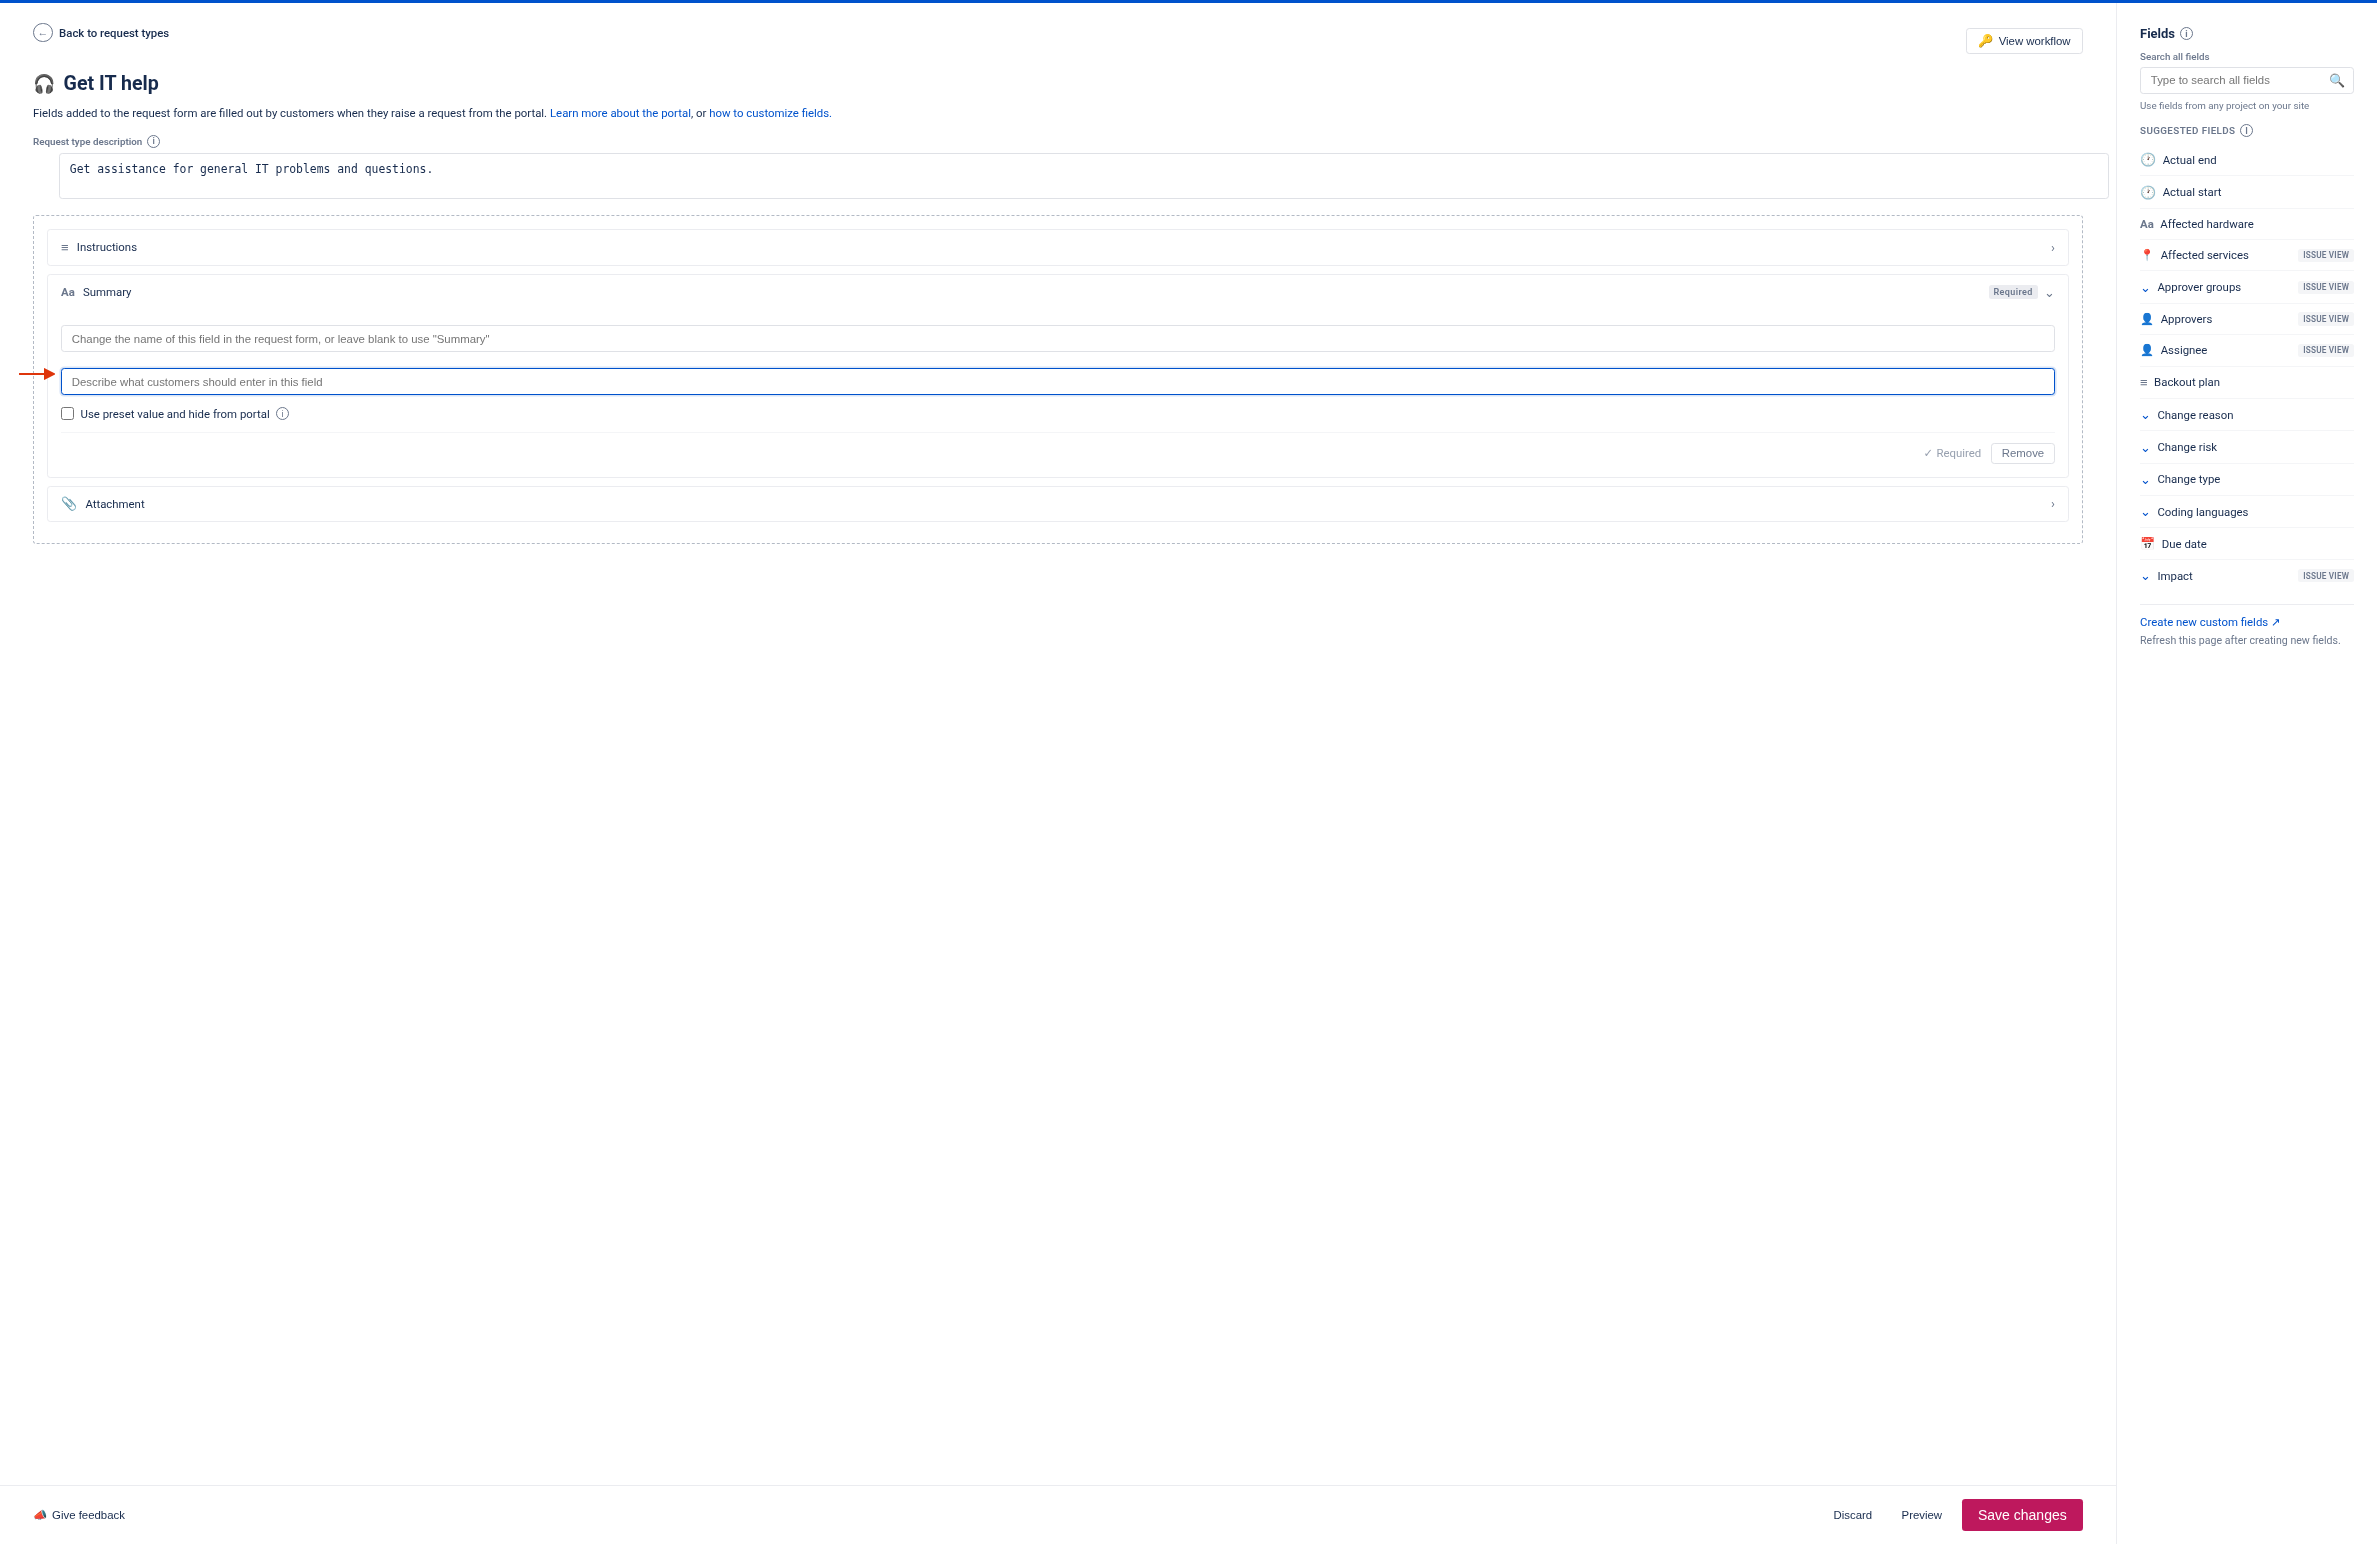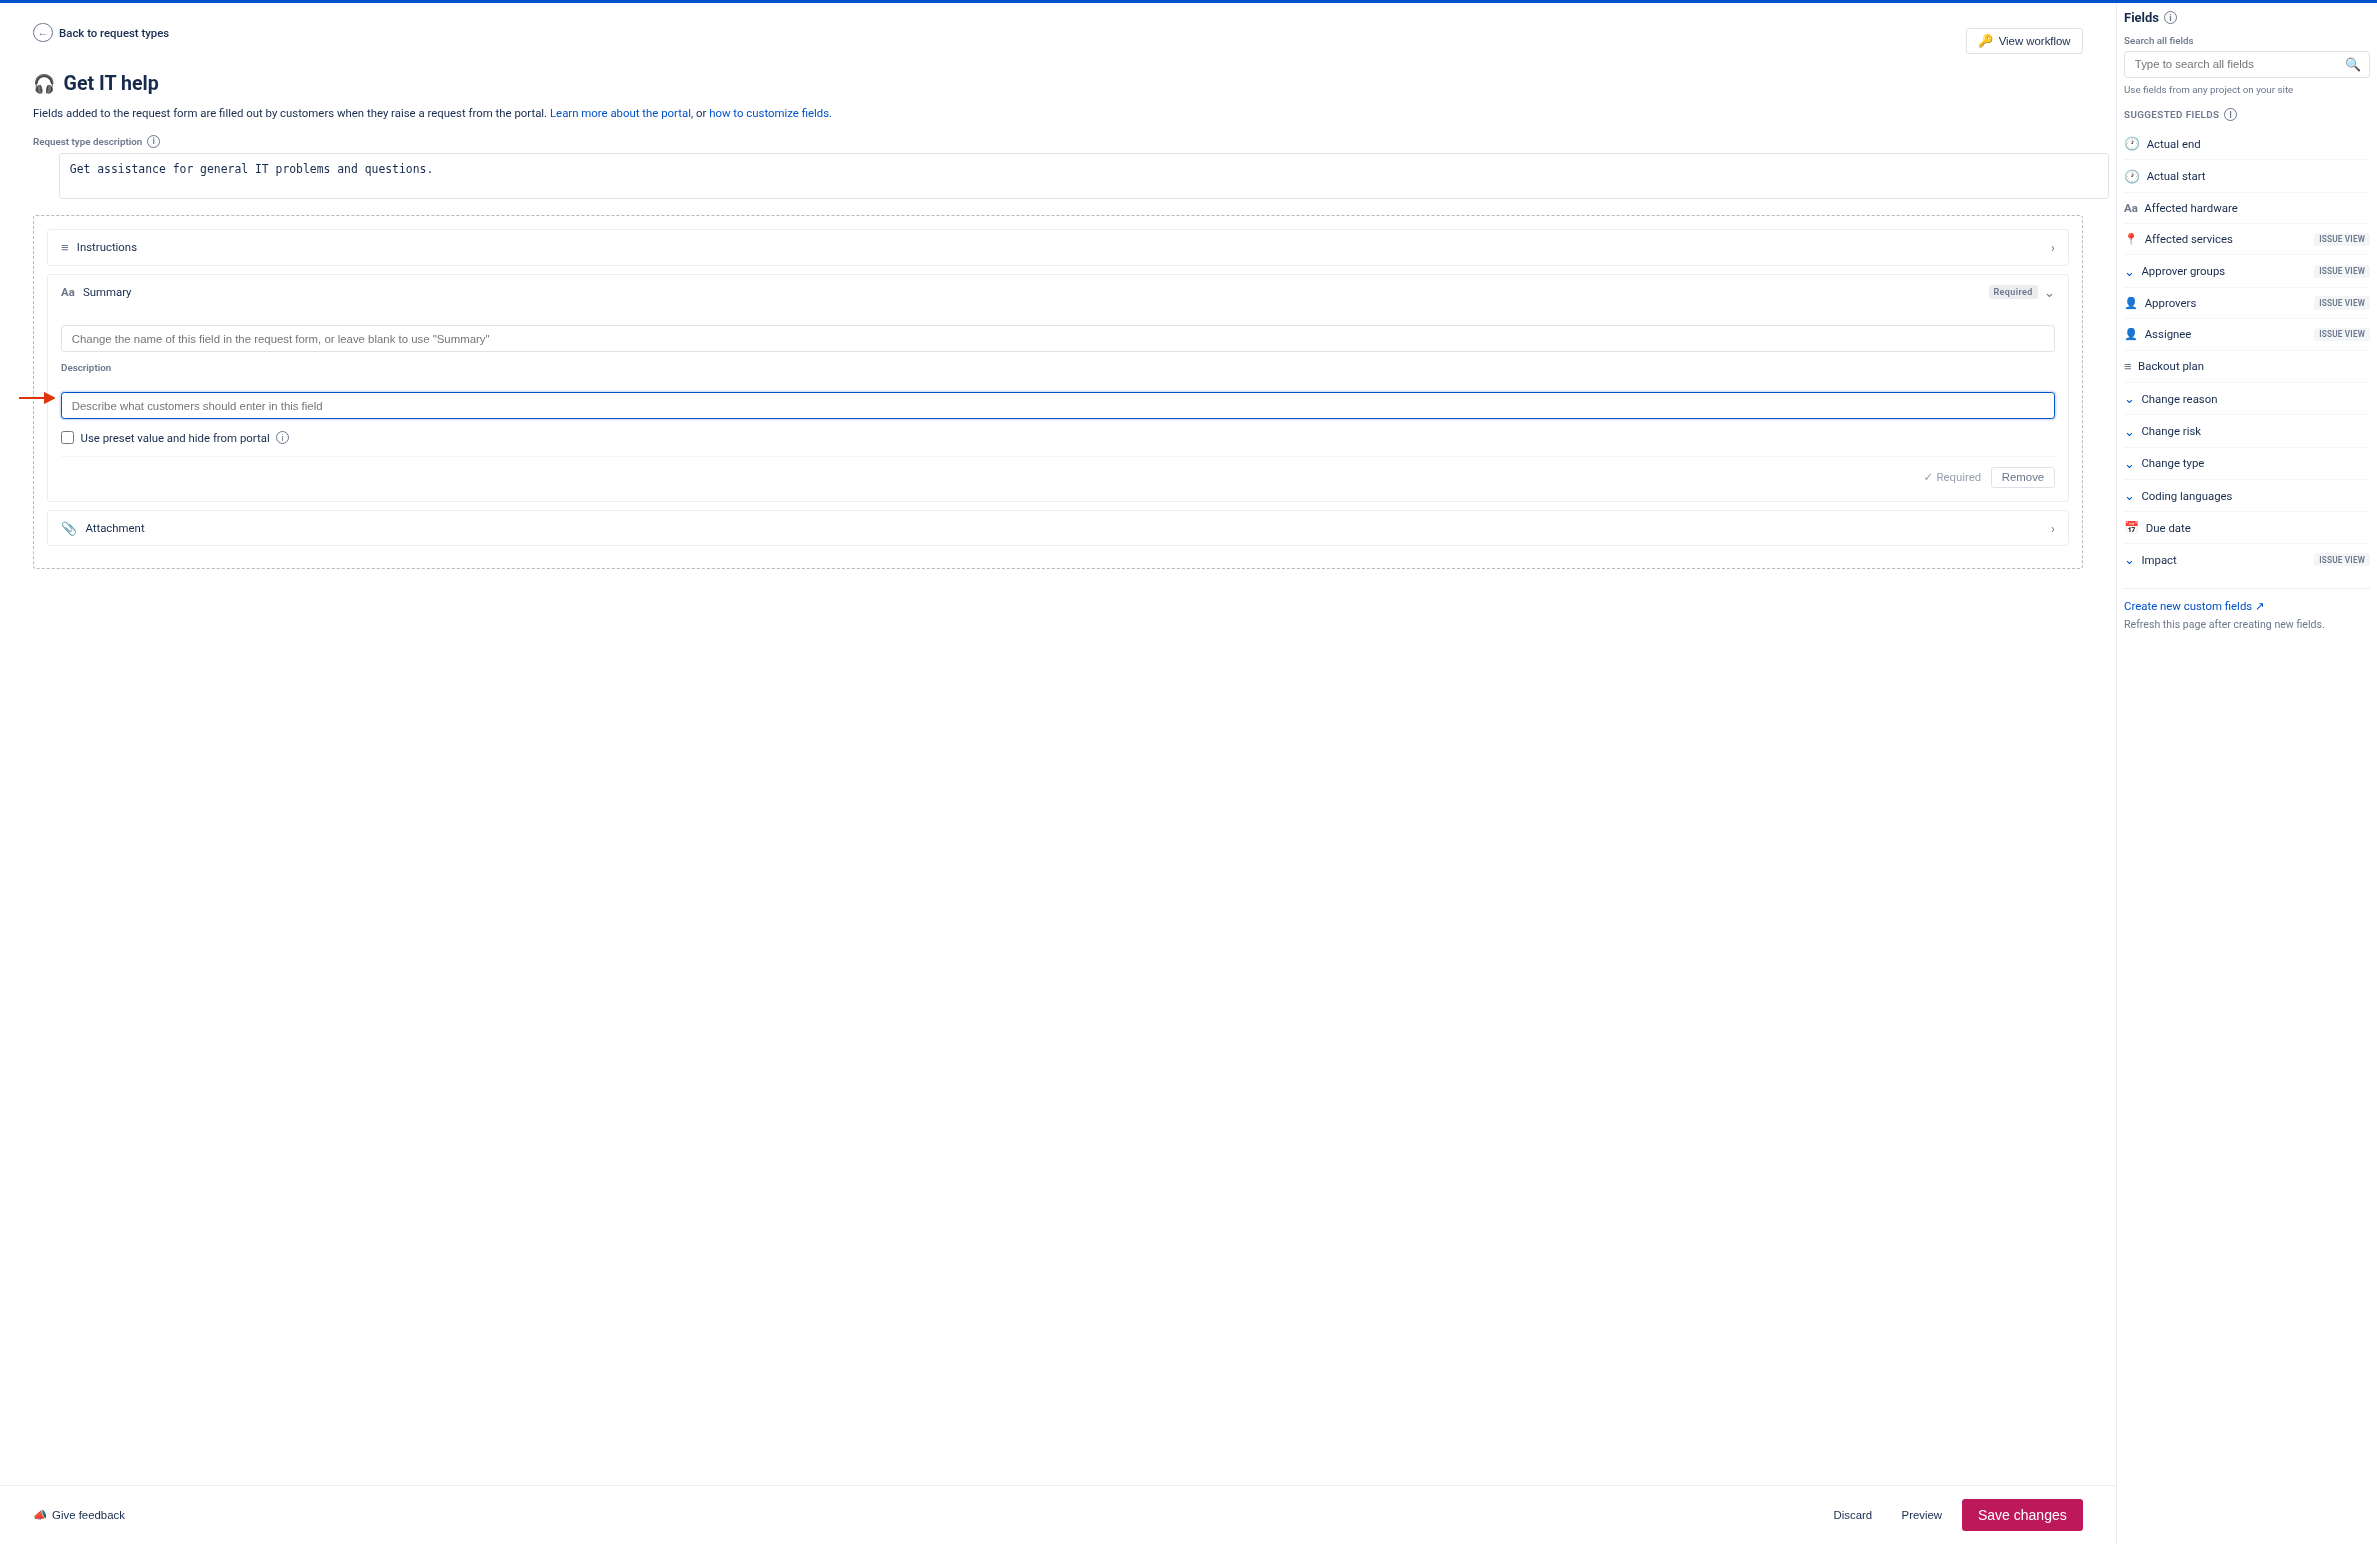--- a/index.html
+++ b/index.html
@@ -316,21 +316,21 @@
       padding: 8.2px 16.3px;
       cursor: pointer;
     }
 
     
     .right-sidebar {
       width: 261px;
       border-left: 0.8px solid #ebecf0;
       display: flex;
       flex-direction: column;
-      padding: 7px;
+      padding: 23px;
       overflow-y: auto;
       background: #fff;
     }
 
     .sidebar-title {
       display: flex;
       align-items: center;
       gap: 4.9px;
       font-size: 13px;
       font-weight: 700;
@@ -585,21 +585,20 @@
             </div>
             <div class="field-header-right">
               <span class="required-badge">Required</span>
               <span class="chevron-down-small">⌄</span>
             </div>
           </div>
 
           <div class="field-row-expanded">
             <input class="field-input" type="text" placeholder="Change the name of this field in the request form, or leave blank to use &quot;Summary&quot;" style="">
 
-            <div class="field-label">Description</div>
             <div class="arrow-indicator" style="position: relative;">
               
               <svg style="position:absolute;left:-42px;top:50%;transform:translateY(-50%);" width="36" height="19.6" viewBox="0 0 44 24">
                 <defs>
                   <marker id="arrowhead" markerWidth="6" markerHeight="6" refX="3" refY="3" orient="auto">
                     <polygon points="0 0, 6 3, 0 6" fill="#de350b"></polygon>
                   </marker>
                 </defs>
                 <line x1="0" y1="12" x2="38" y2="12" stroke="#de350b" stroke-width="2.5" marker-end="url(#arrowhead)"></line>
               </svg>

